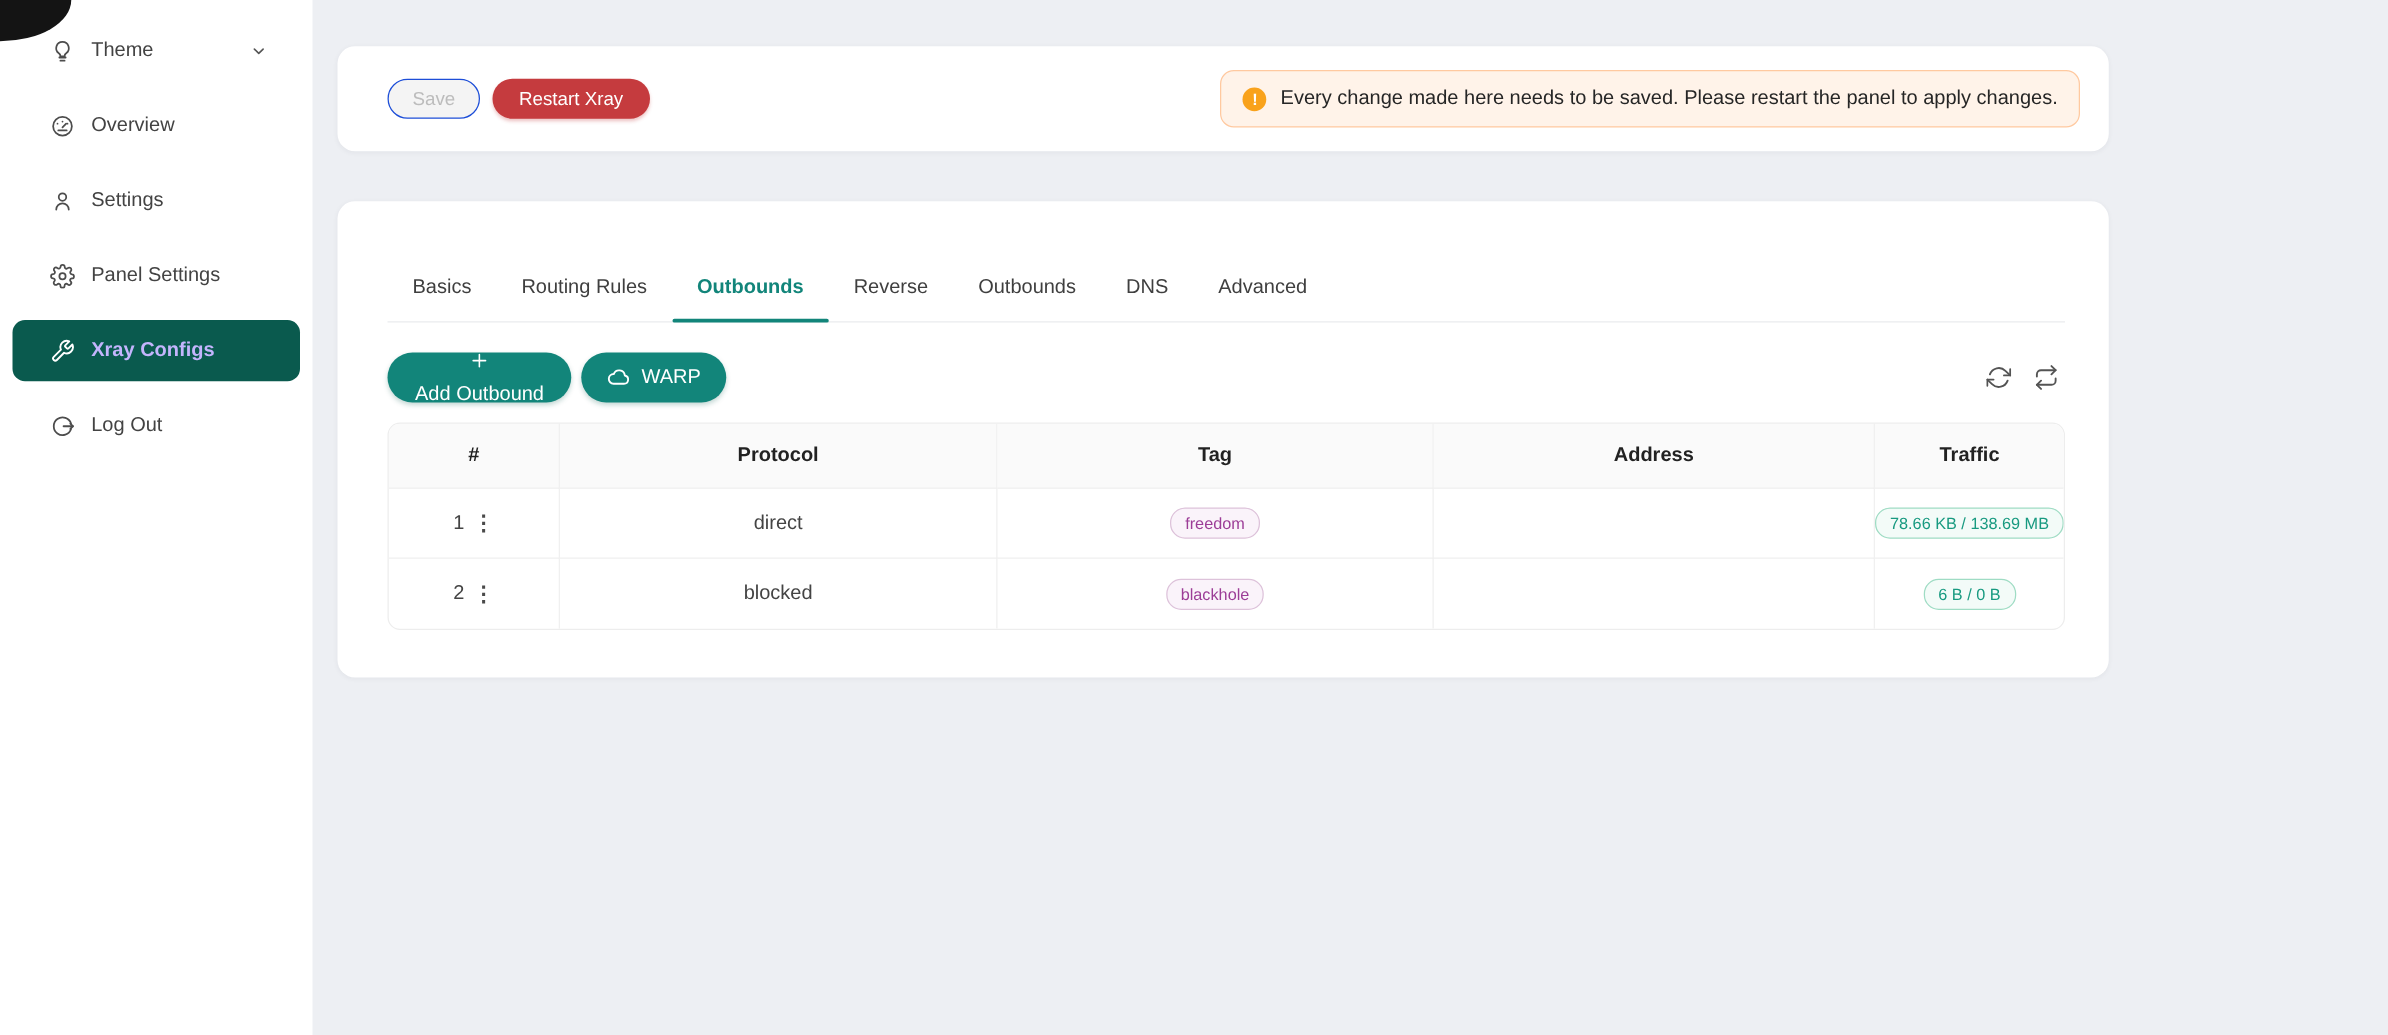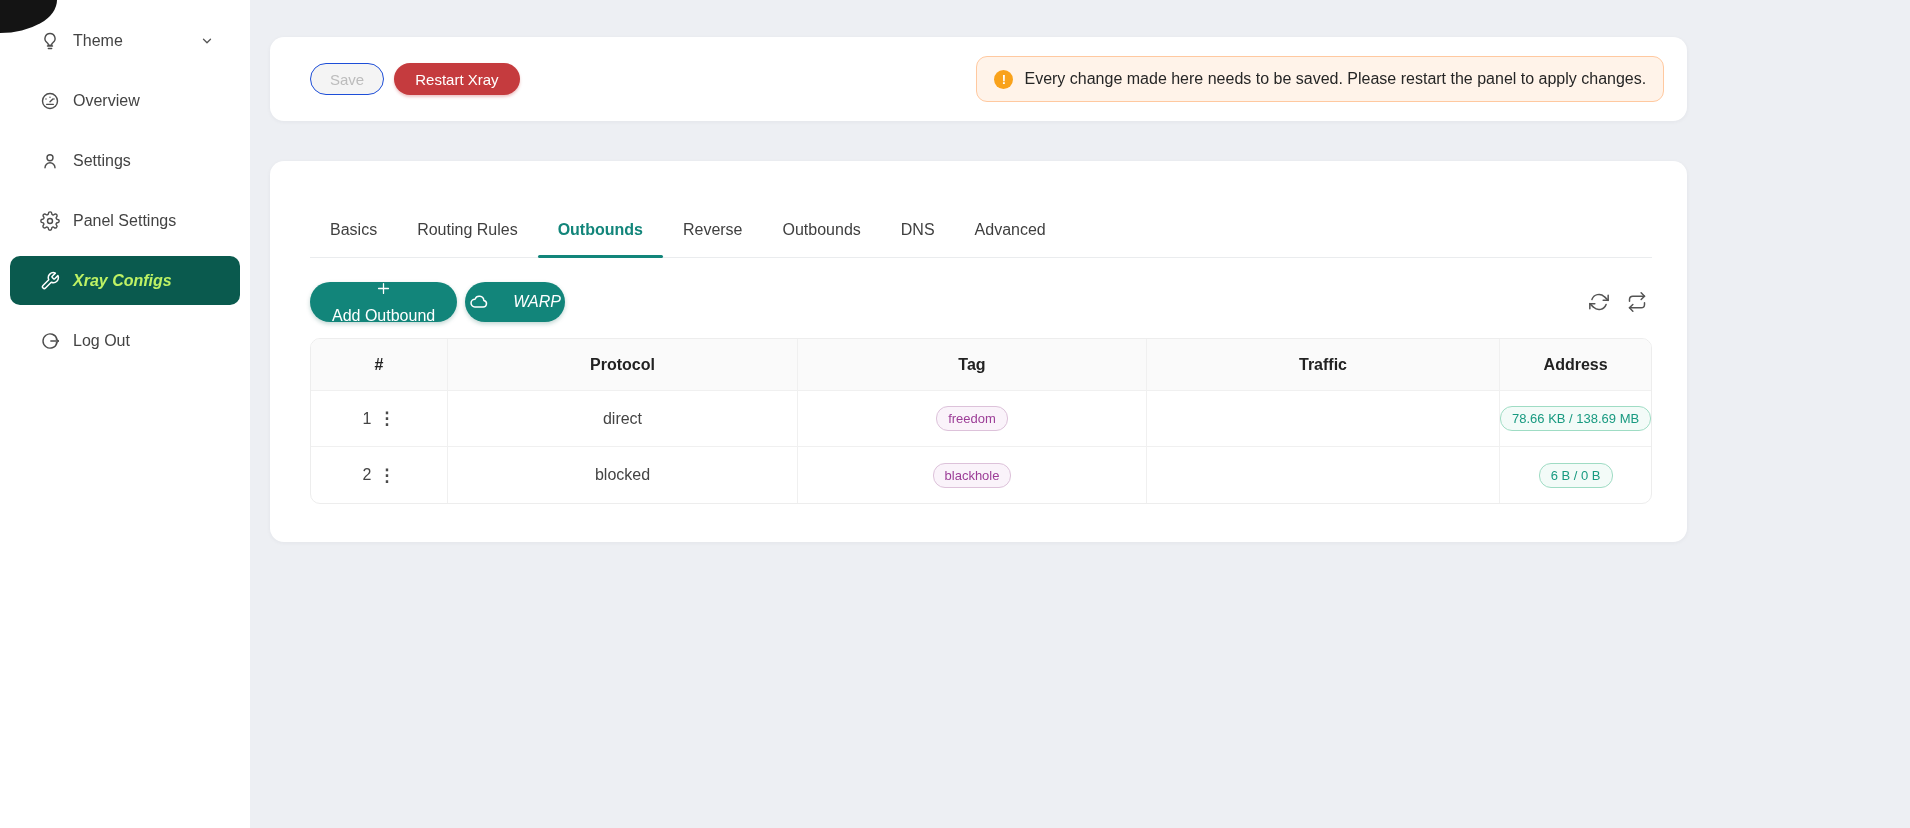--- a/index.html
+++ b/index.html
@@ -31,21 +31,21 @@
     display:flex; align-items:center;
     height:49px; margin:0 10px 11px 10px; padding:0 26px 0 30px;
     border-radius:10px; font-size:16px; color:#434343; cursor:pointer;
   }
   .side-item .s-icon{
     width:20px; height:20px; margin-right:13px; color:#4d4d4d;
     display:inline-flex; align-items:center; justify-content:center; flex:0 0 auto;
   }
   .side-item .chev{margin-left:auto; color:#555; display:inline-flex;}
   .side-item.active{
-    background:var(--accent-dark); color:#bef264; font-weight:bold;font-style:italic;
+    background:var(--accent-dark); color:#c4b5fd; font-weight:bold;
   }
   .side-item.active .s-icon{color:#ffffff;}
 
   
   .content{flex:1; padding:37px 25px 0 20px;}
   .card{
     background:#ffffff; border-radius:14px;
     box-shadow:0 1px 4px rgba(30,40,60,0.05);
   }
 
@@ -95,21 +95,21 @@
 
   .actions-row{
     margin-top:24px; display:flex; align-items:center; justify-content:space-between;
   }
   .actions-left{display:flex; align-items:center; gap:8px;}
   .btn-green{
     height:40px; border-radius:20px; background:var(--accent); color:#ffffff;
     font-size:16px; gap:10px; box-shadow:0 2px 4px rgba(10,90,78,0.25);
   }
   .btn-add{padding:0 22px;flex-direction:column;}
-  .btn-warp{padding:0 4px; gap:24px;font-style:italic;}
+  .btn-warp{padding:0 20px; gap:8px;}
   .actions-right{display:flex; align-items:center; gap:18px; color:#545454; padding-right:5px;}
   .tool-icon{width:20px; height:20px; cursor:pointer; display:inline-flex;}
 
   
   .table{
     margin-top:16px; border:1px solid #ededed; border-radius:10px;
     overflow:hidden; background:#fff;
   }
   .t-row{display:grid; grid-template-columns:137px 350px 349px 353px 1fr;}
   .t-cell{
@@ -282,22 +282,22 @@
               </svg>
           </span>
         </div>
       </div>
 
       <div class="table">
         <div class="t-row t-head">
           <div class="t-cell">#</div>
           <div class="t-cell">Protocol</div>
           <div class="t-cell">Tag</div>
+          <div class="t-cell">Address</div>
           <div class="t-cell">Traffic</div>
-          <div class="t-cell">Address</div>
         </div>
 
         <div class="t-row t-body">
           <div class="t-cell num-cell">
             <span>1</span>
             <span class="dots">⋮</span>
           </div>
           <div class="t-cell">direct</div>
           <div class="t-cell">
             <span class="tag-badge tag-pink">freedom</span>

